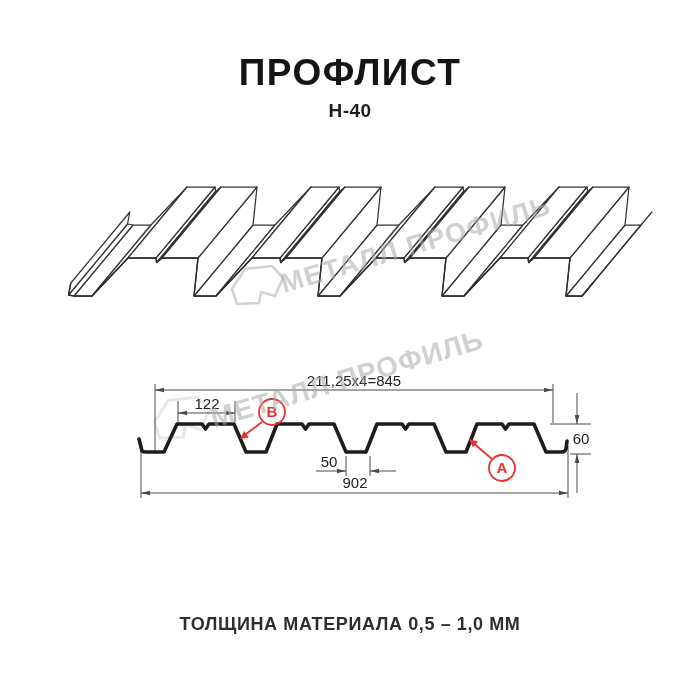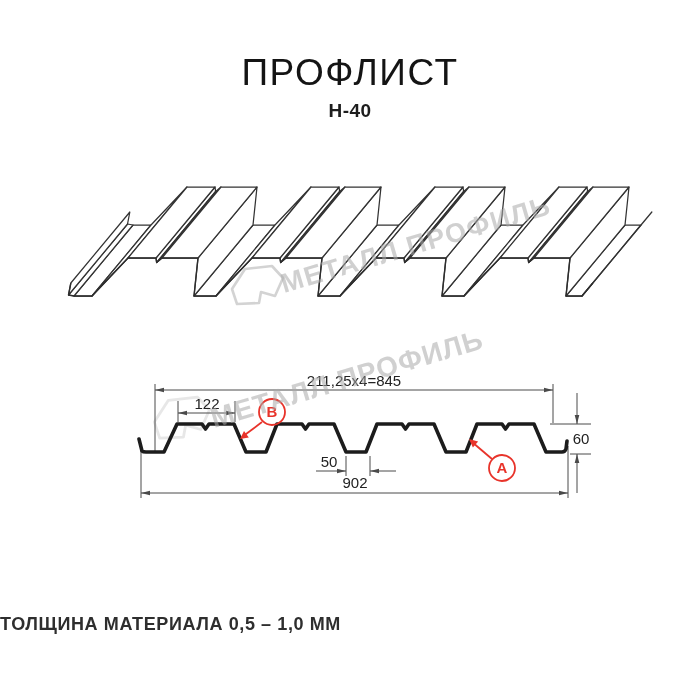--- a/index.html
+++ b/index.html
@@ -2,28 +2,28 @@
 <html><head>
 <meta charset="utf-8">
 <style>
   html,body{margin:0;padding:0;background:#fff;}
   #stage{
     position:relative;width:700px;height:700px;background:#ffffff;overflow:hidden;
     font-family:"Liberation Sans", sans-serif;
   }
   .title{
     position:absolute;top:52px;left:0;width:700px;text-align:center;
-    font-size:37px;font-weight:normal;letter-spacing:1.5px;color:#141414;
+    font-size:37px;font-weight:bold;letter-spacing:1.5px;color:#141414;
   }
   .subtitle{
     position:absolute;top:100px;left:0;width:700px;text-align:center;
     font-size:19px;font-weight:bold;letter-spacing:0.5px;color:#1d1d1d;
   }
   .footer-note{
-    position:absolute;top:614px;left:0;width:700px;text-align:left;
+    position:absolute;top:614px;left:0;width:700px;text-align:center;
     font-size:18px;font-weight:bold;letter-spacing:0.6px;color:#2e2e2e;
   }
   svg{position:absolute;top:0;left:0;}
   .dimline{stroke:#4a4a4a;stroke-width:1;fill:none;}
   .dimtext{font-family:"Liberation Sans",sans-serif;font-size:15px;fill:#222;}
   .arrow{fill:#4a4a4a;stroke:none;}
   .profile{stroke:#1c1c1c;stroke-width:3.6;fill:none;stroke-linejoin:round;stroke-linecap:round;}
   .red{stroke:#e8332a;fill:none;stroke-width:1.8;}
   .redfill{fill:#e8332a;stroke:none;}
   .redtext{font-family:"Liberation Sans",sans-serif;font-size:15px;font-weight:bold;fill:#e8332a;}

